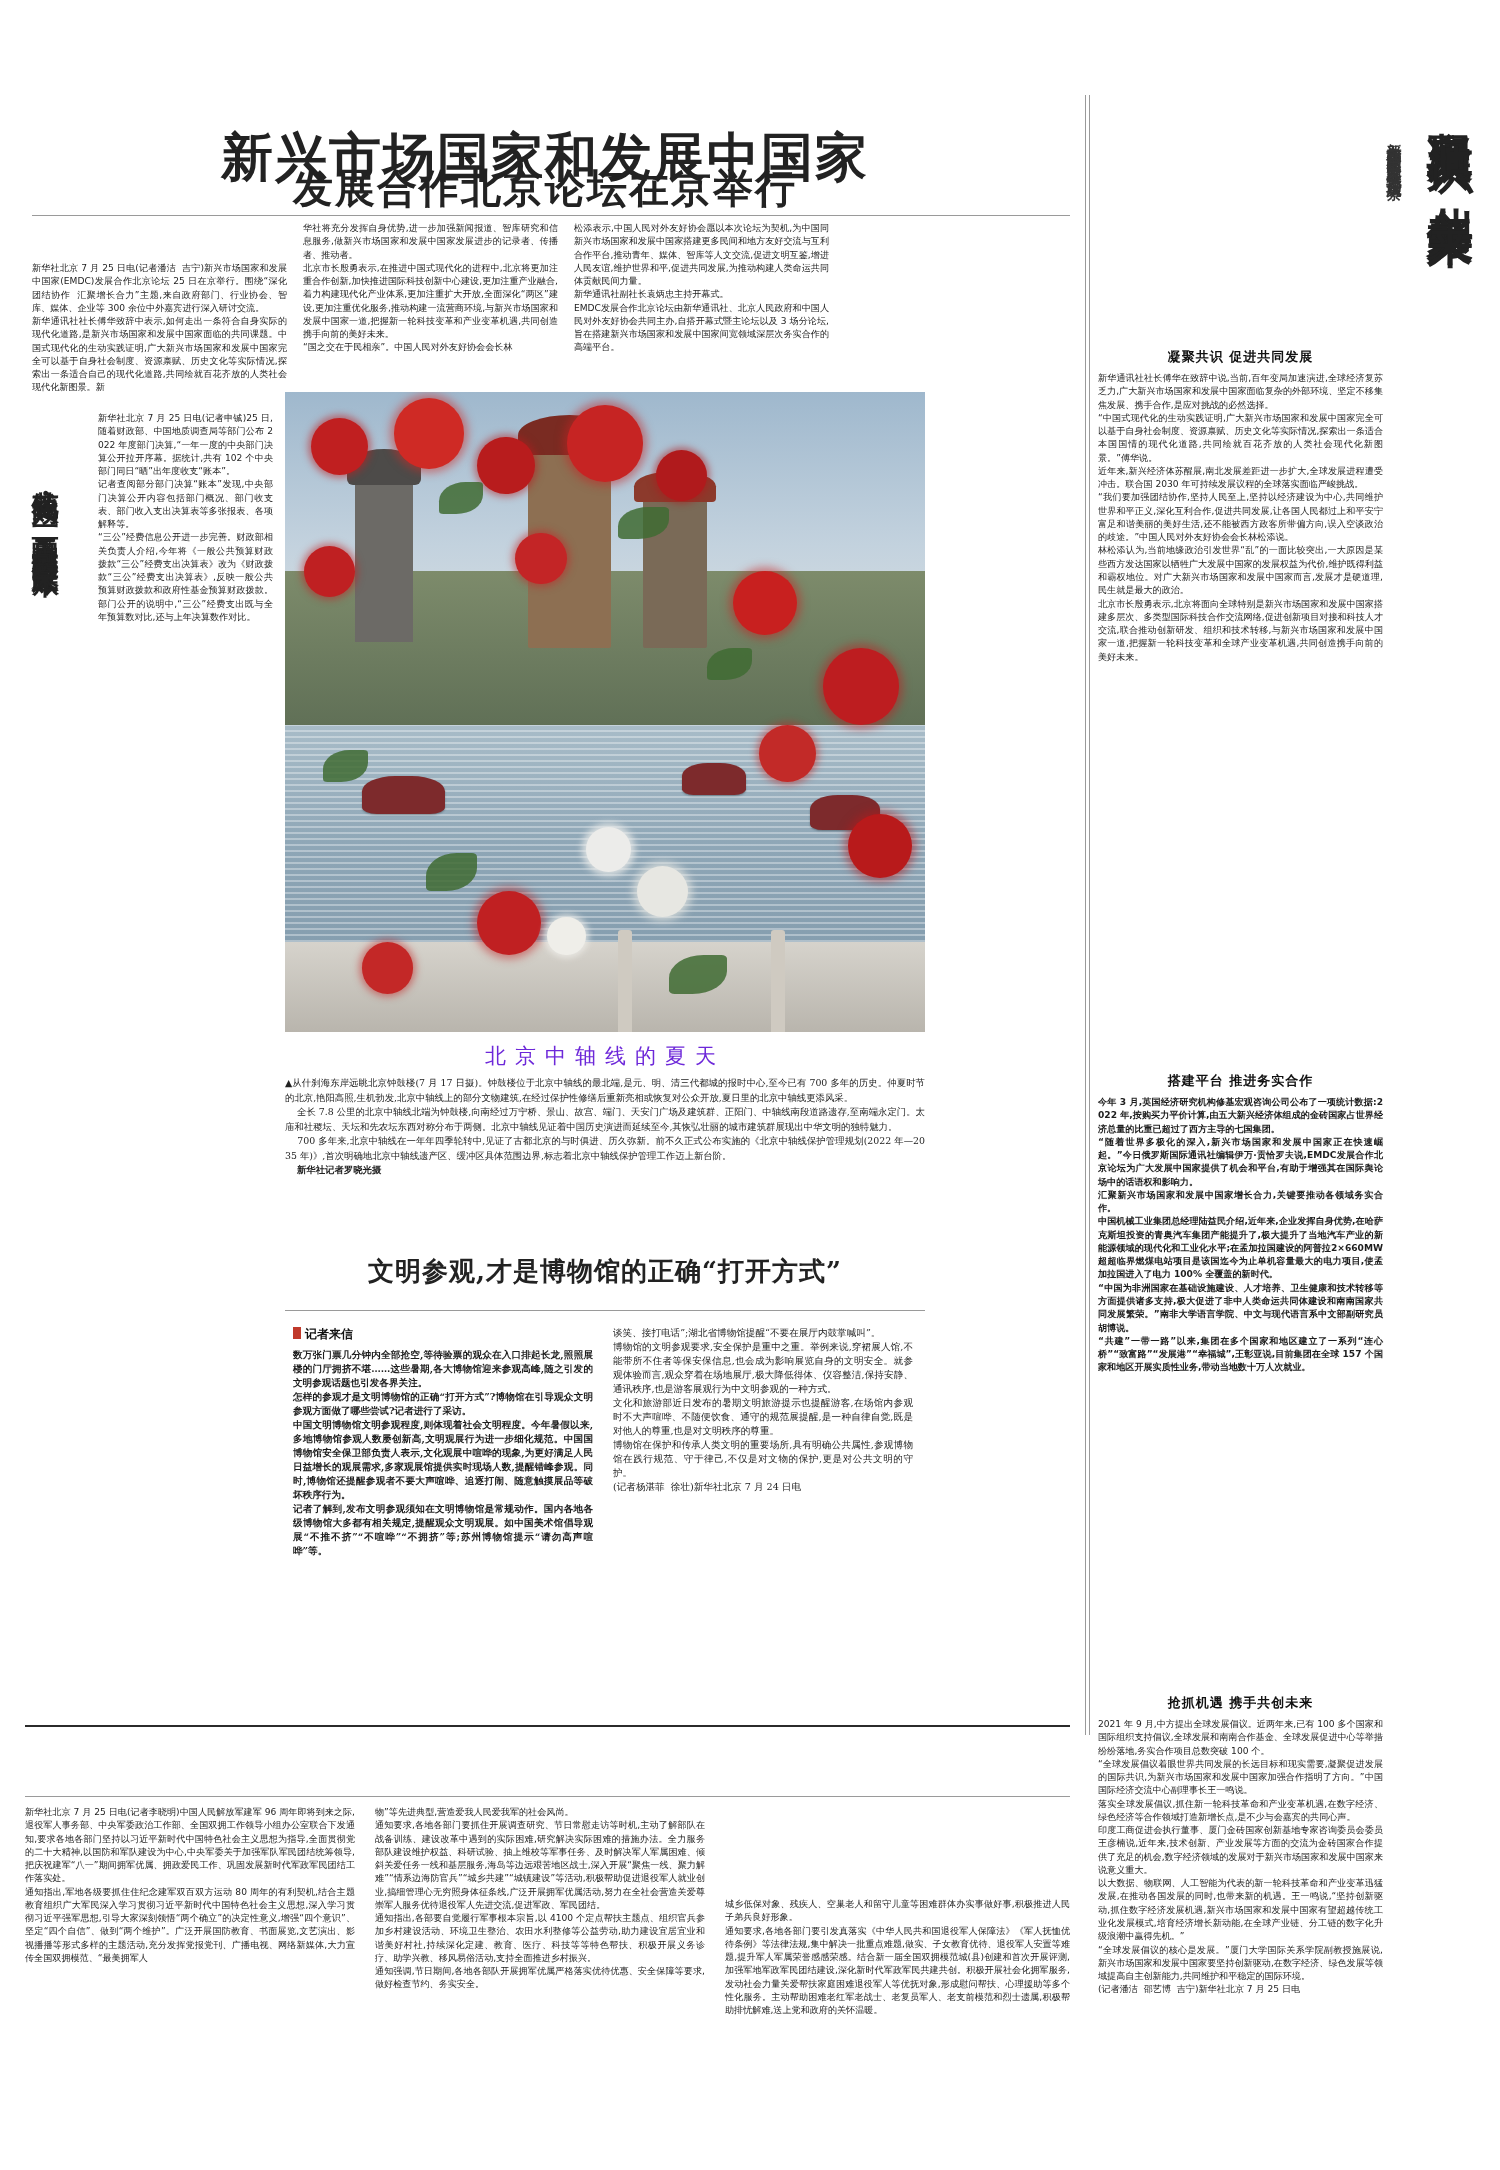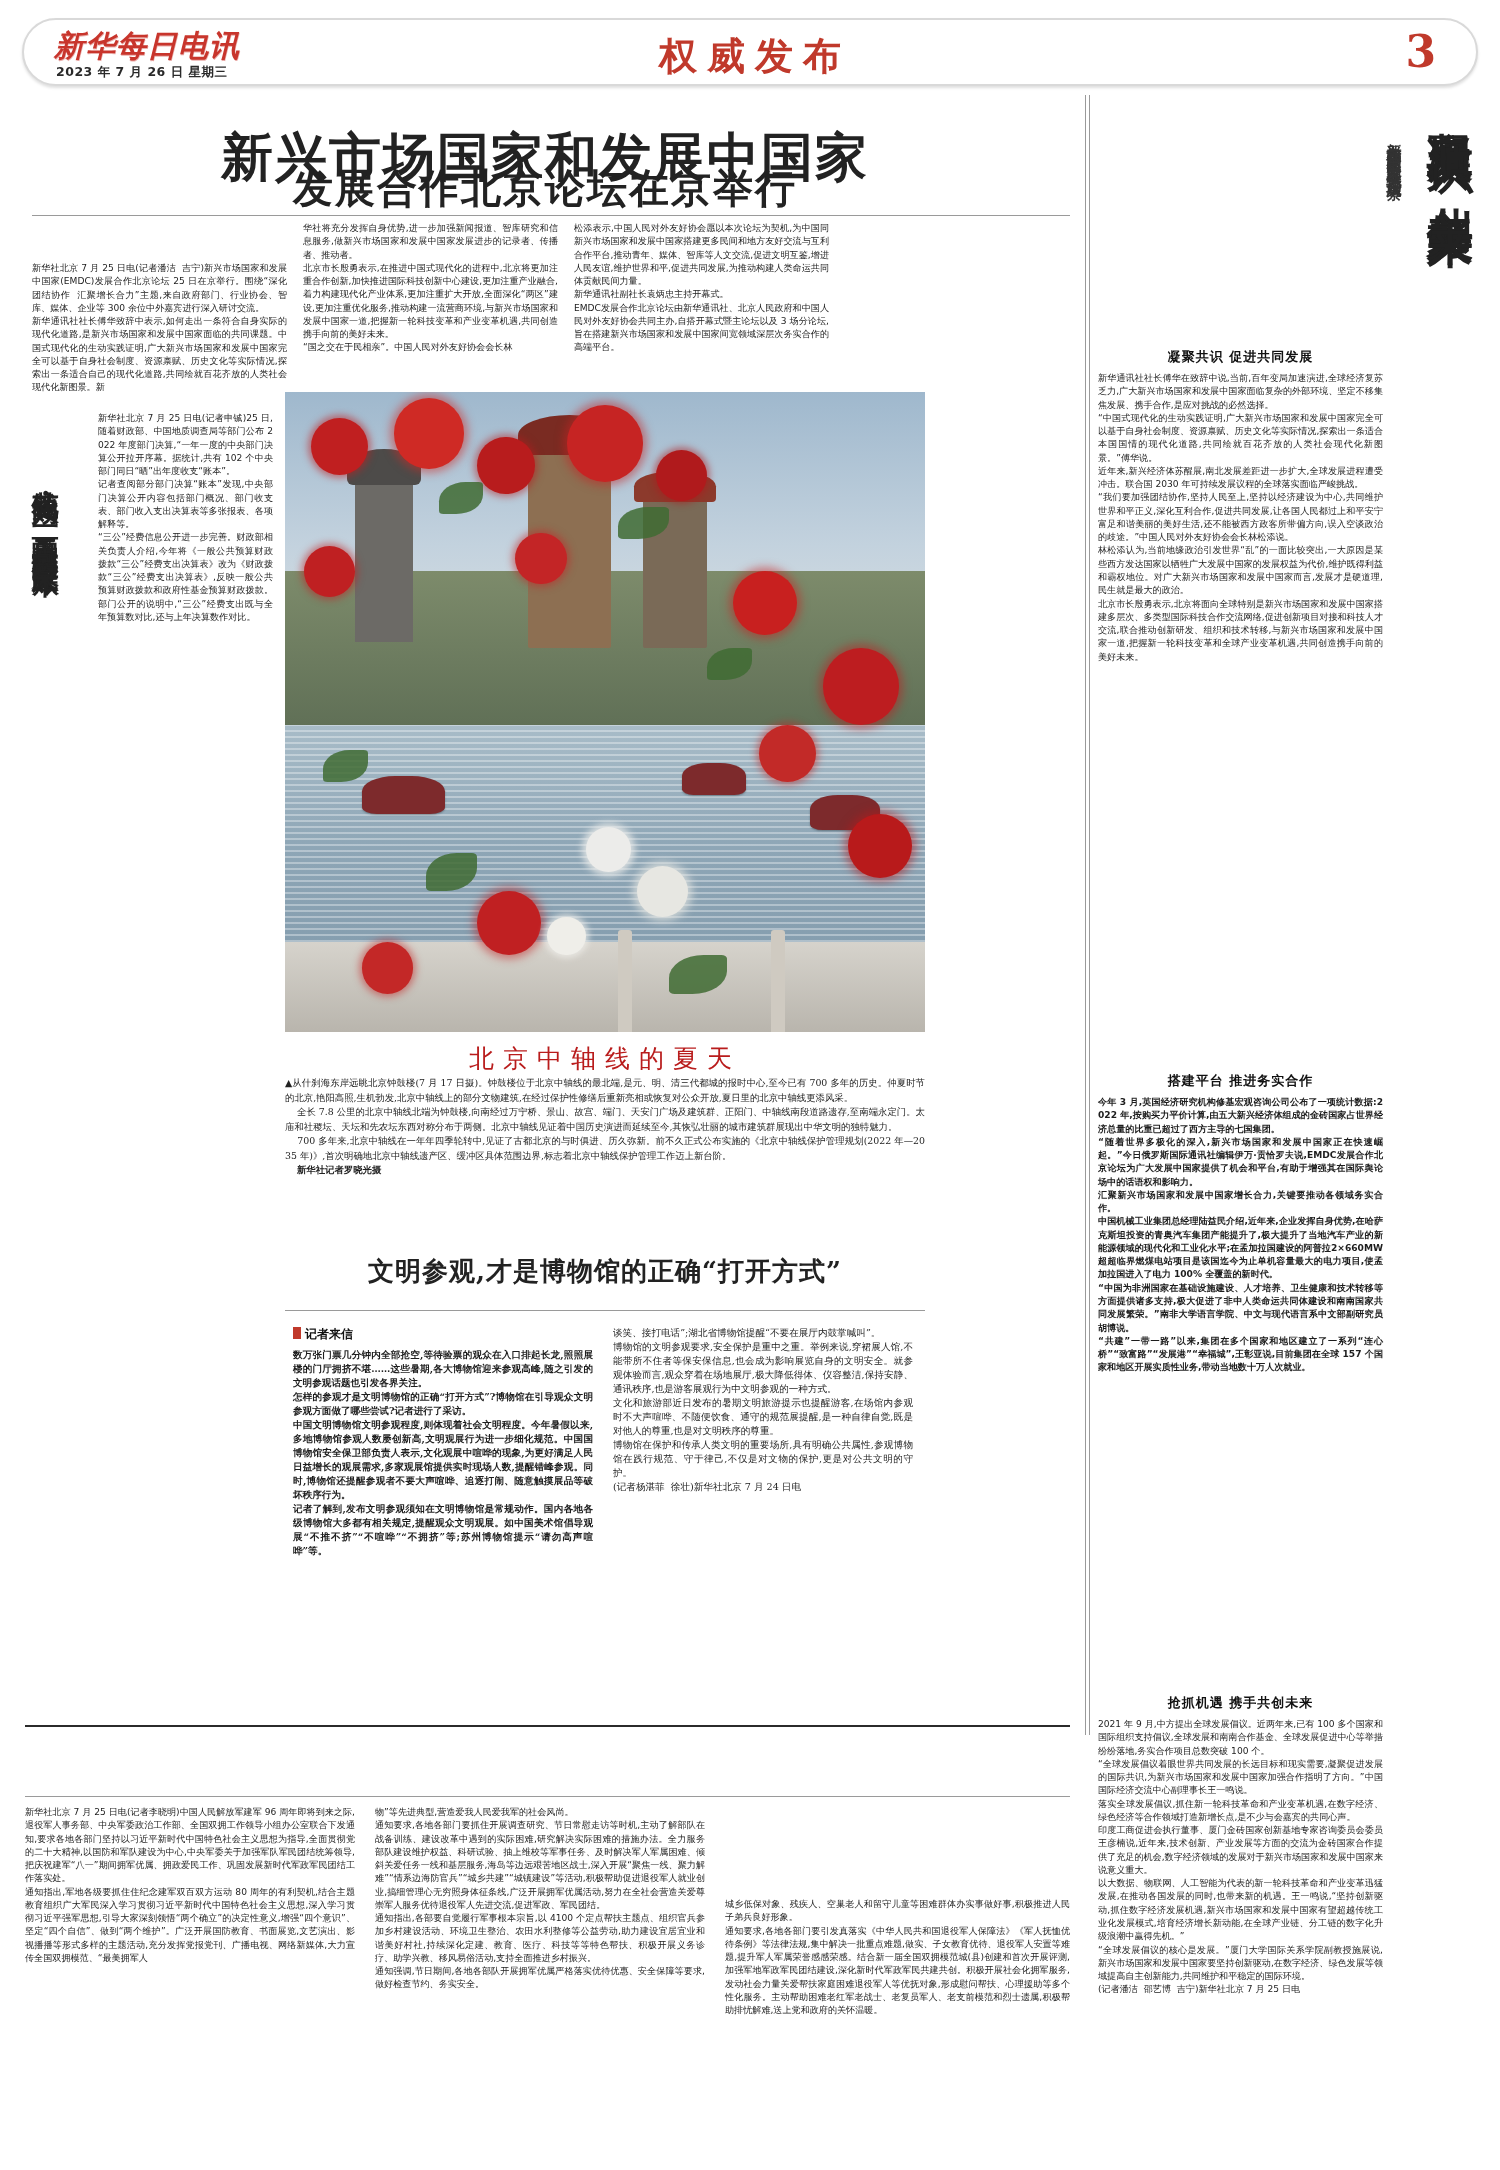--- a/index.html
+++ b/index.html
@@ -67,42 +67,34 @@
   .photo .water:before{content:"";position:absolute;left:0;top:0;right:0;bottom:0;
     background:repeating-linear-gradient(0deg,rgba(255,255,255,.34) 0 2px,rgba(255,255,255,0) 2px 6px);}
   .photo .boat{position:absolute;background:#7d2a2c;border-radius:40% 40% 18% 18%;box-shadow:0 1px 2px rgba(0,0,0,.3);}
   .photo .rail{position:absolute;left:0;right:0;bottom:0;height:14%;
     background:linear-gradient(#d6d3cc,#b9b5ad);}
   .photo .post{position:absolute;bottom:0;width:2.2%;height:16%;background:#cfcac1;border-radius:3px 3px 0 0;}
   .flower{position:absolute;border-radius:50%;}
   .leaf{position:absolute;border-radius:60% 10% 60% 10%;background:#3f6b33;opacity:.85;}
 
   .caption-title{position:absolute;text-align:center;font-family:Liberation Sans, sans-serif;
-    font-size:25px;letter-spacing:9px;color:#b91c1c;}
+    font-size:21px;letter-spacing:9px;color:#6d28d9;}
   .caption-body{position:absolute;font-family:"DejaVu Serif","Liberation Serif",serif;
     font-size:9.4px;line-height:1.55;color:#222;text-align:justify;white-space:pre-wrap;word-break:break-all;}
 
   .tagbox{position:absolute;display:inline-block;font-weight:bold;color:#111;font-size:12px;}
   .tagbox:before{content:"";display:inline-block;width:8px;height:12px;background:#c0392b;
     margin-right:4px;vertical-align:-1px;}
   .byline{font-weight:bold;}
 </style>
 </head>
 <body>
 
 <div class="page">
 
-  <div class="masthead">
-    <div class="mast-inner">
-      <div class="logo-cn">新华每日电讯</div>
-      <div class="logo-date">2023 年 7 月 26 日  星期三</div>
-      <div class="mast-title">权威发布</div>
-      <div class="page-num">3</div>
-    </div>
-  </div>
 
   <div class="rule-v" style="left:1085px;top:95px;height:1640px;"></div>
   <div class="rule-v" style="left:1089px;top:95px;height:1640px;"></div>
 
   <div class="hl" style="left:40px;top:124px;width:1010px;font-size:52px;">新兴市场国家和发展中国家</div>
   <div class="hl" style="left:40px;top:162px;width:1010px;font-size:40px;">发展合作北京论坛在京举行</div>
 
   <div class="rule-h" style="left:32px;top:215px;width:1038px;"></div>
 
   <div class="col" style="left:32px;top:222px;width:255px;height:150px;margin-top:40px;">新华社北京 7 月 25 日电(记者潘洁  吉宁)新兴市场国家和发展中国家(EMDC)发展合作北京论坛 25 日在京举行。围绕“深化团结协作  汇聚增长合力”主题,来自政府部门、行业协会、智库、媒体、企业等 300 余位中外嘉宾进行深入研讨交流。

